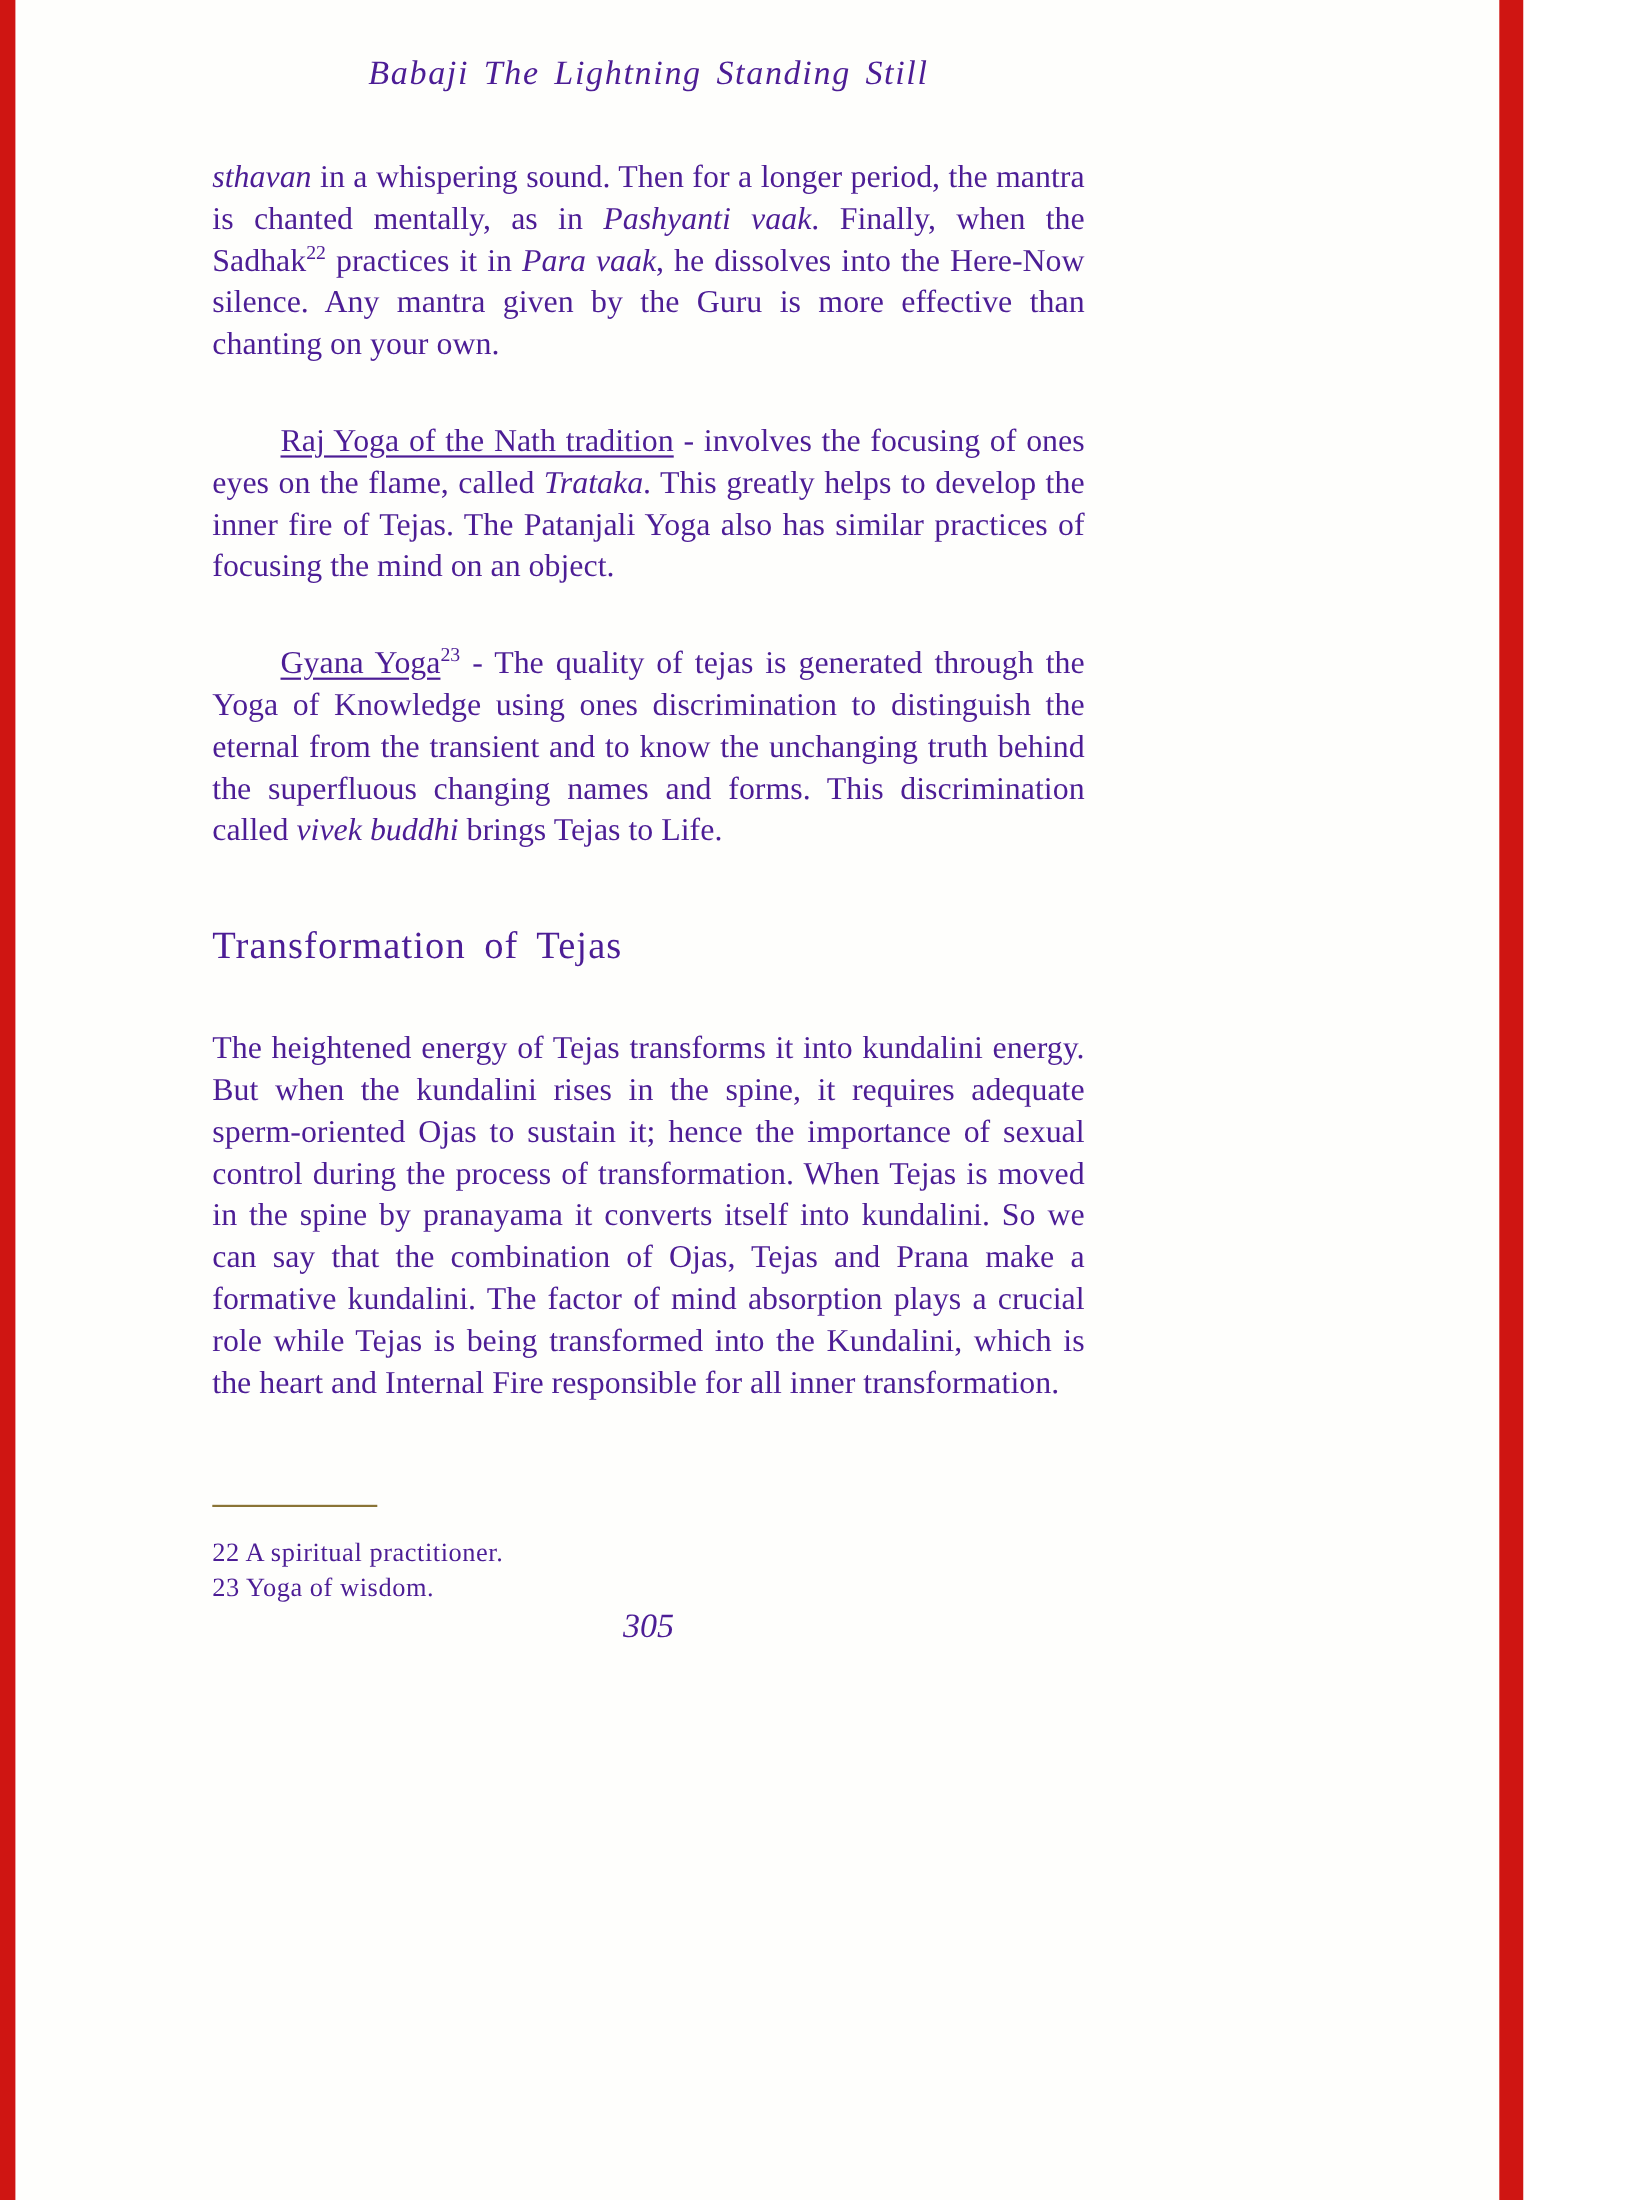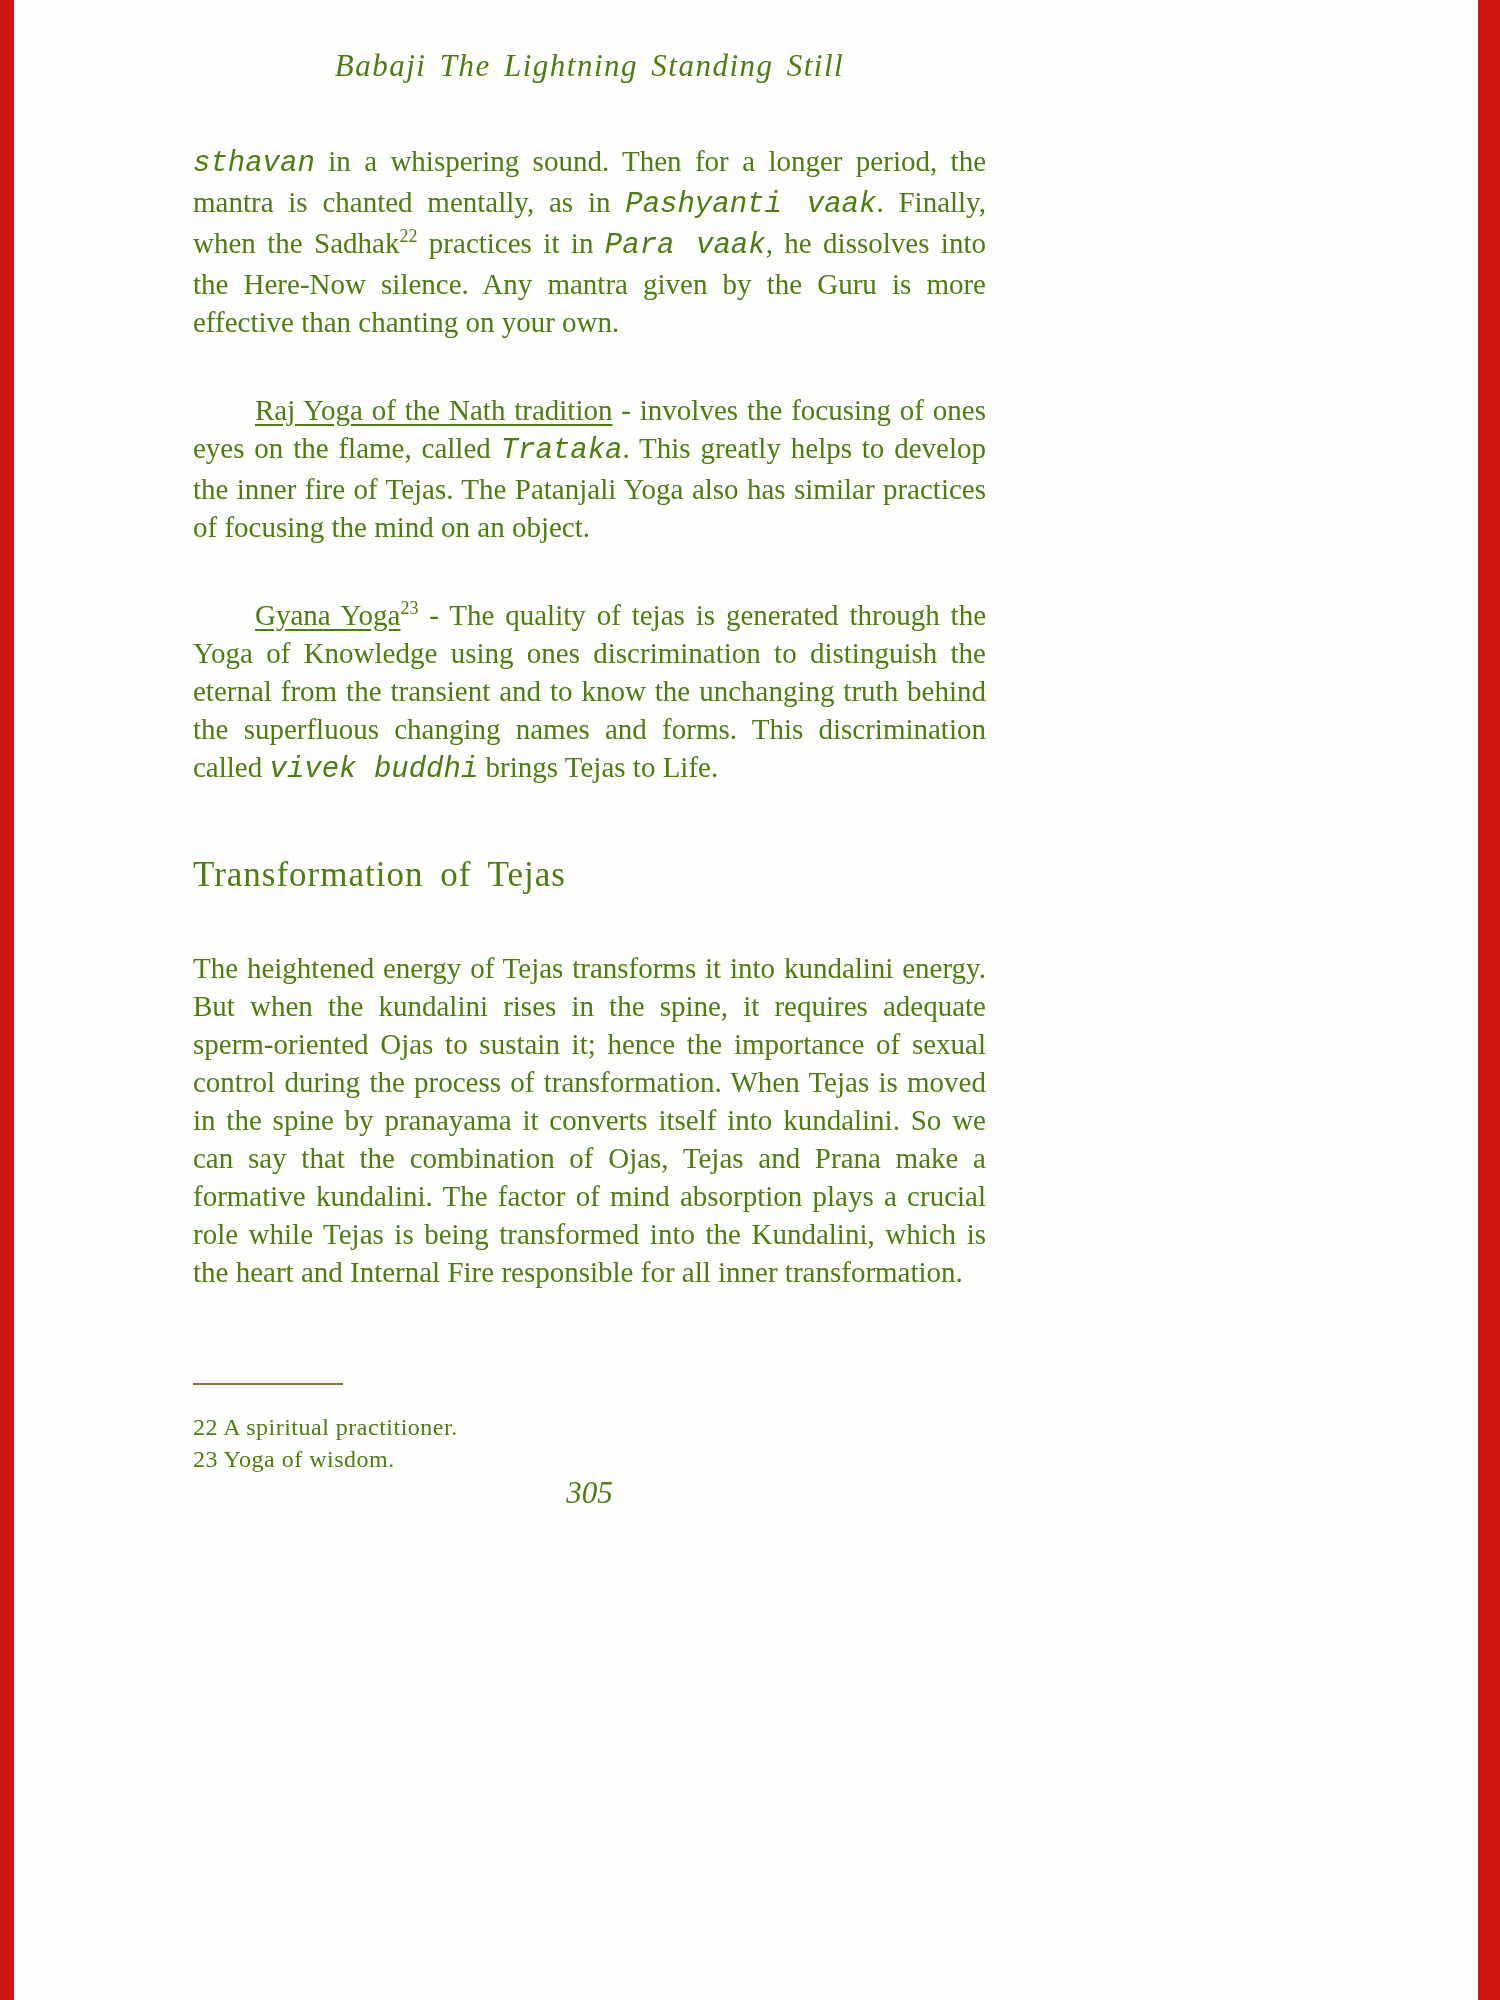--- a/index.html
+++ b/index.html
@@ -2,26 +2,26 @@
 <html><head>
 <meta charset="utf-8">
 <style>
   html, body {
     margin: 0;
     padding: 0;
     background: #ffffff;
   }
   .page {
     position: relative;
-    width: 1500px;
+    width: 1385px;
     height: 2000px;
     background: #fefefc;
     overflow: hidden;
     font-family: "Liberation Serif", "DejaVu Serif", serif;
-    color: #4d7c0f;
+    color: #4c1d95;
   }
   .edge {
     position: absolute;
     top: 0;
     height: 2000px;
     background: #cf1512;
   }
   .edge-left  { left: 0;  width: 14px; }
   .edge-right { right: 0; width: 22px; }
 
@@ -56,21 +56,21 @@
     margin-top: 50px;
   }
   p.para.indent {
     text-indent: 62px;
   }
   p.para sup {
     font-size: 0.62em;
     line-height: 0;
     vertical-align: super;
   }
-  .seg-italic { font-style: italic; font-family: Liberation Mono, monospace; }
+  .seg-italic { font-style: italic; }
   .seg-underline { text-decoration: underline; text-underline-offset: 4px; }
 
   .section-heading {
     font-size: 35px;
     font-weight: normal;
     letter-spacing: 1px;
     word-spacing: 7px;
     margin: 66px 0 0 0;
   }
 

